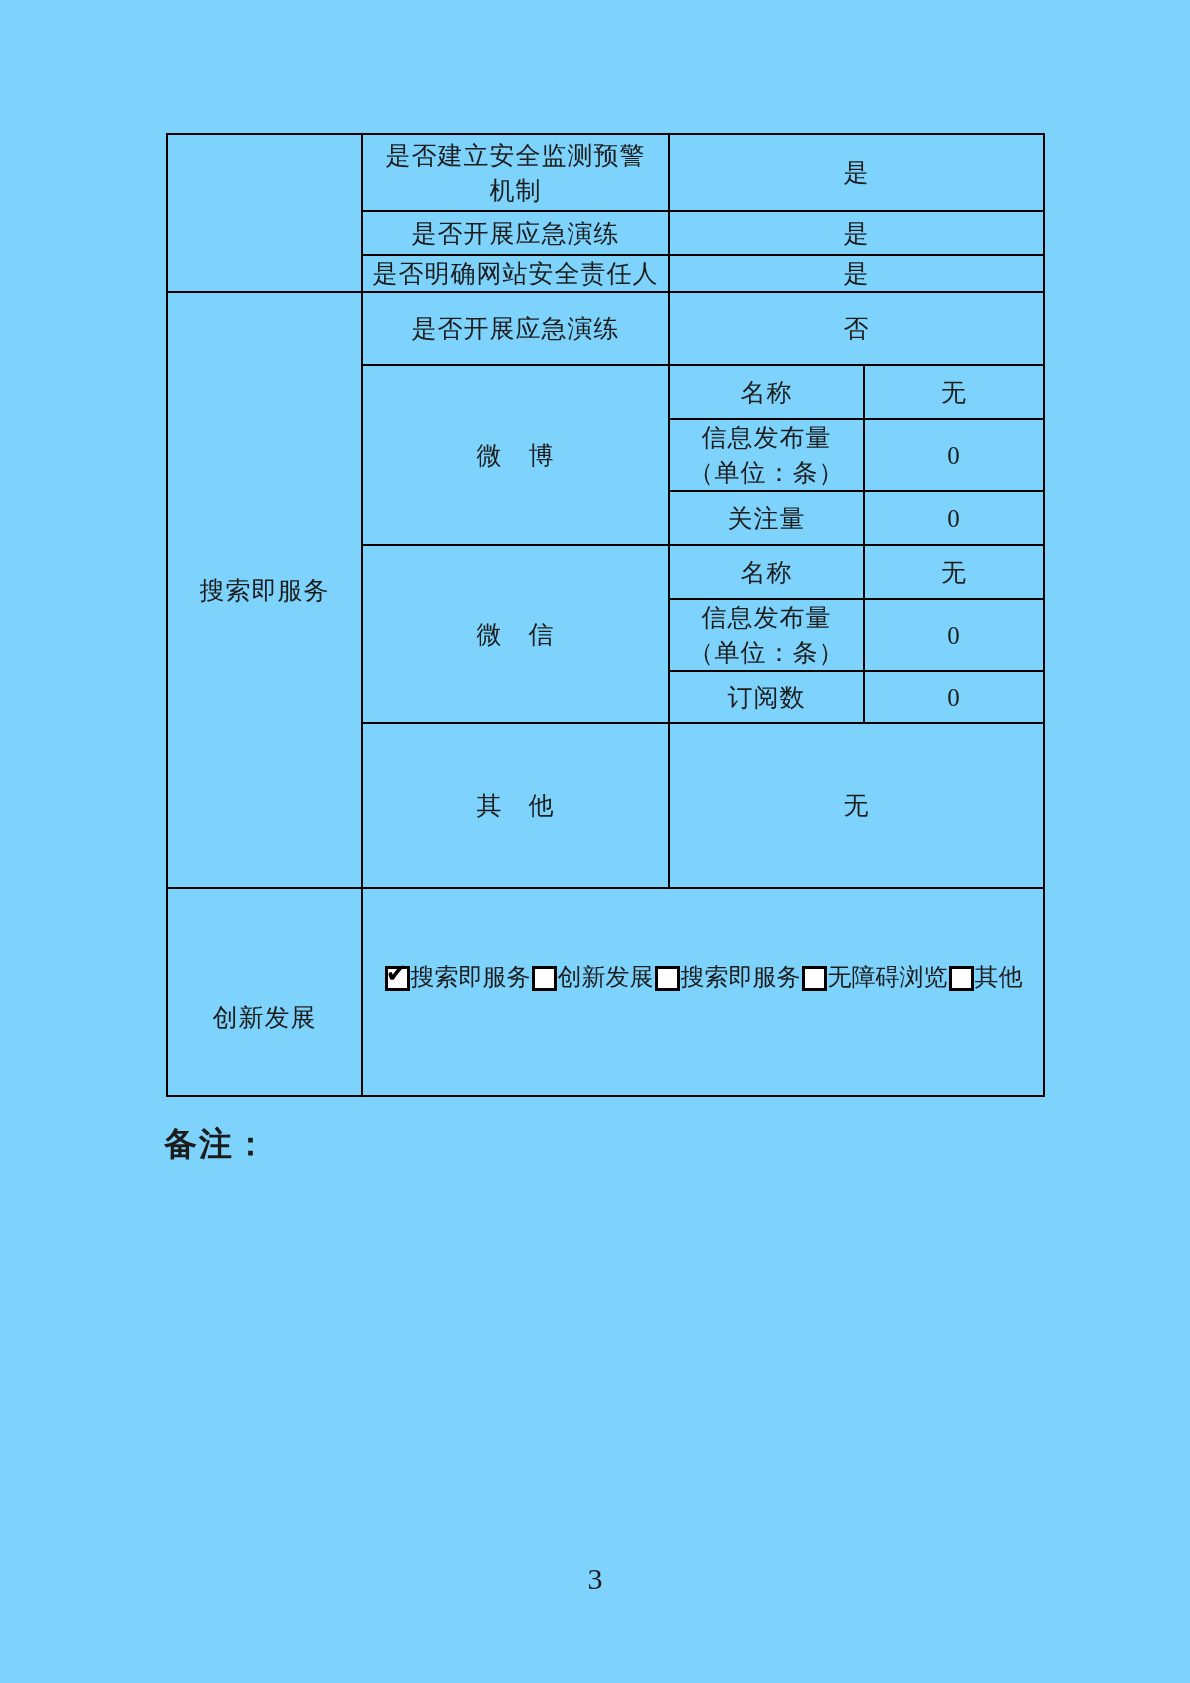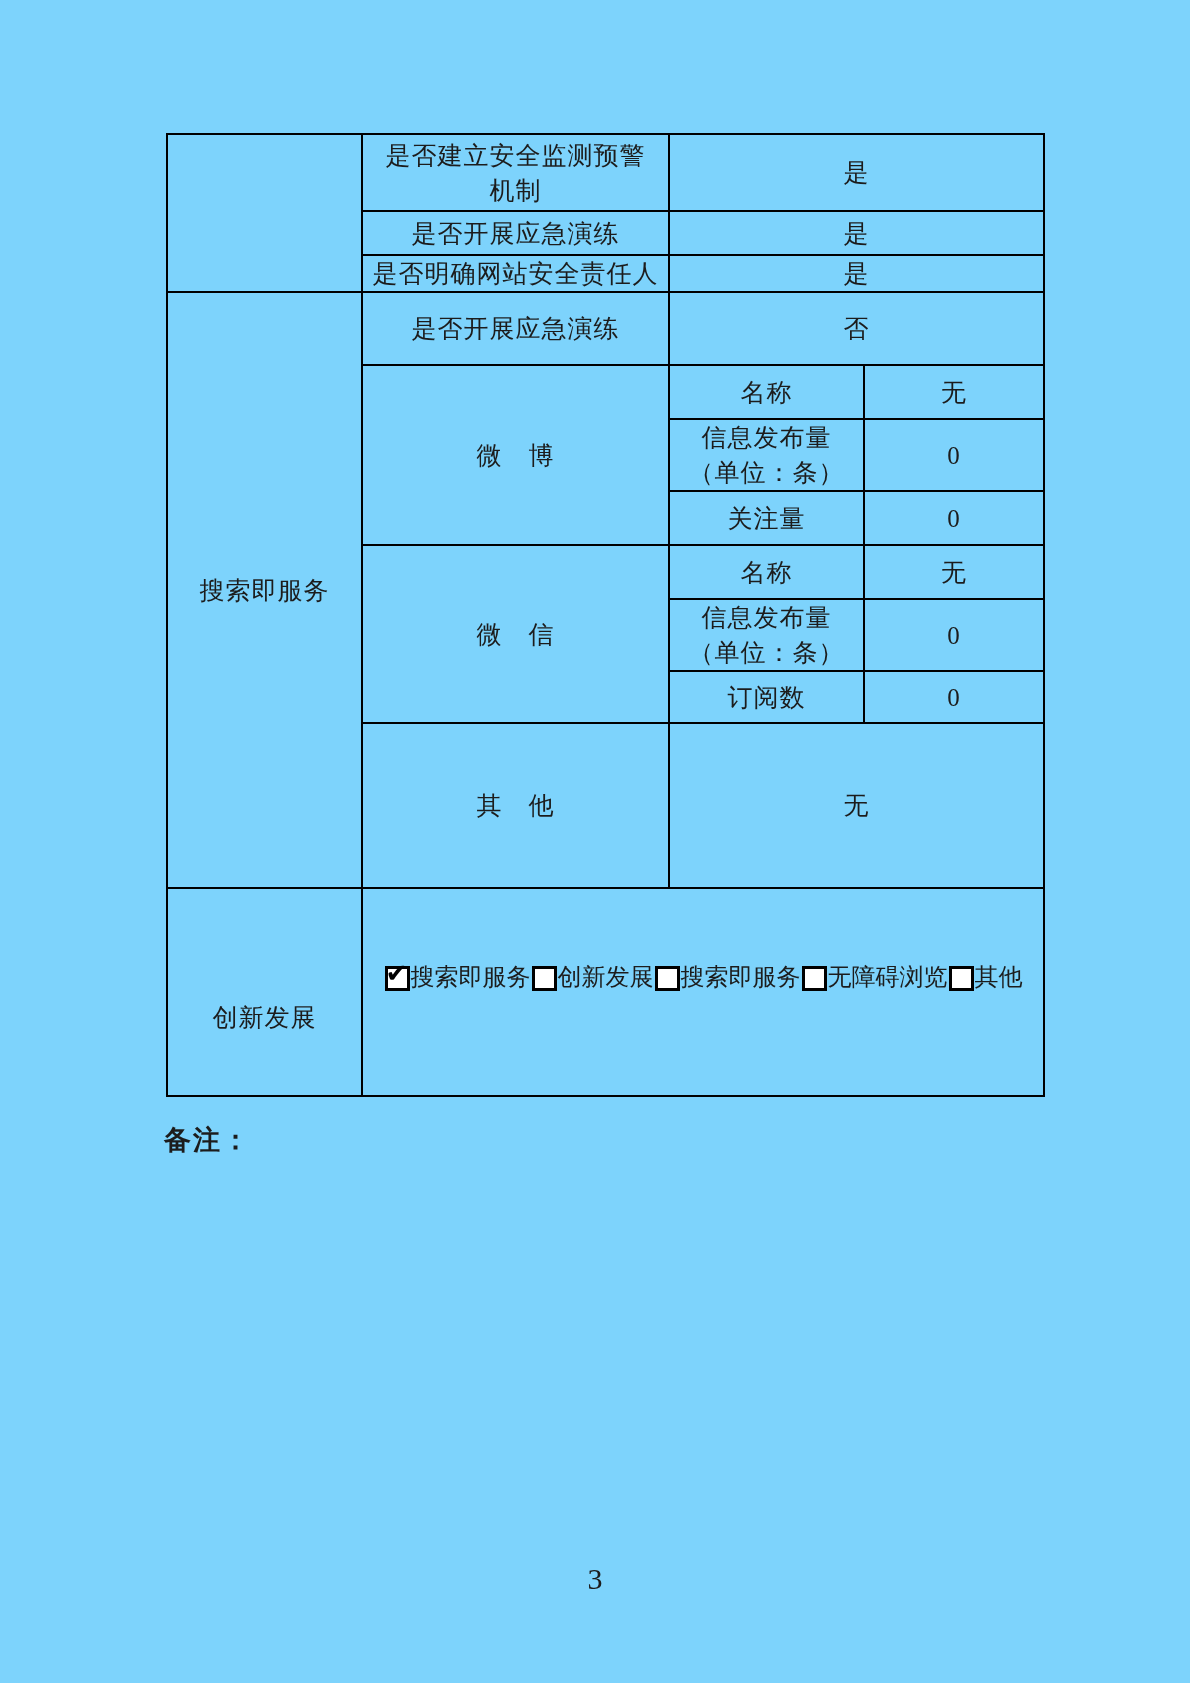--- a/index.html
+++ b/index.html
@@ -41,21 +41,21 @@
   .cb .tick{
     display:none;
     position:absolute;top:-9px;left:-2px;
     font-size:26px;font-weight:bold;color:#000;
     font-family:"DejaVu Sans",sans-serif;
     line-height:1;letter-spacing:0;
   }
   .cb.checked .tick{display:block;}
   .remarks{
     position:absolute;left:164px;top:1122px;
-    font-size:27px;font-weight:bold;letter-spacing:2px;
+    font-size:33px;font-weight:bold;letter-spacing:2px;
   }
   .pagenum{
     position:absolute;left:0;top:1562px;width:100%;
     text-align:center;font-size:30px;
   }
 </style>
 </head>
 <body>
 
 <div class="page">

